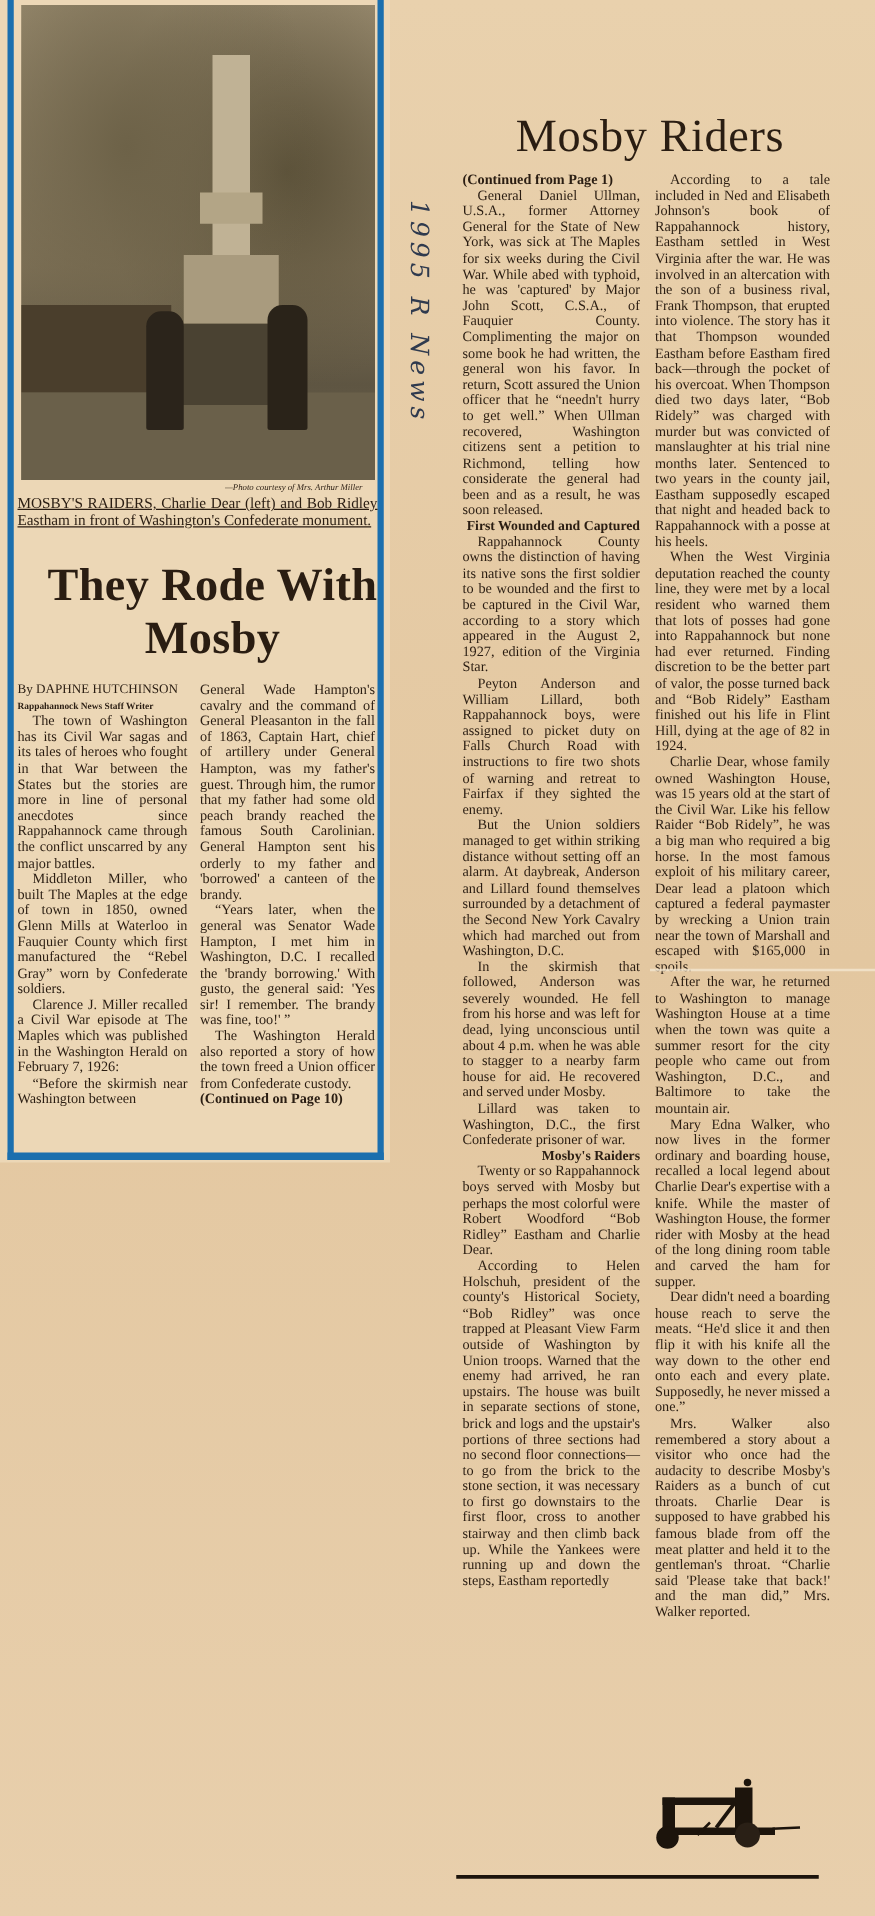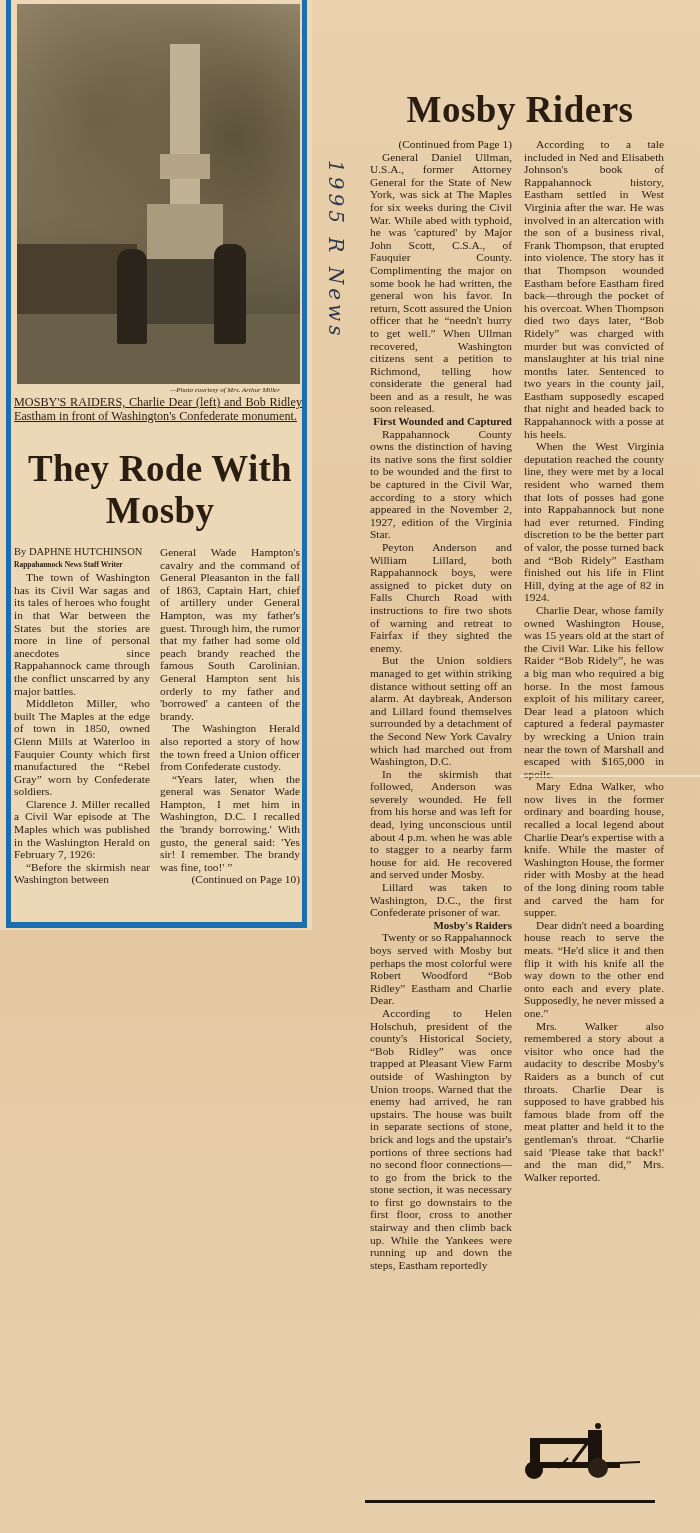--- a/index.html
+++ b/index.html
@@ -16,31 +16,31 @@
     linear-gradient(180deg,#9a8c70 0%,#7f7258 55%,#5e5542 80%,#6e6450 100%);
     overflow:hidden;}
   .photo .monument-shaft{position:absolute;left:153px;top:40px;width:30px;height:160px;background:#c0b295;}
   .photo .monument-cap{position:absolute;left:143px;top:150px;width:50px;height:25px;background:#b3a586;}
   .photo .monument-base{position:absolute;left:130px;top:200px;width:76px;height:55px;background:#a99b7e;}
   .photo .monument-plinth{position:absolute;left:120px;top:255px;width:96px;height:65px;background:#4a4232;}
   .photo .house{position:absolute;left:0;top:240px;width:120px;height:70px;background:#4a3e2c;}
   .photo .man1{position:absolute;left:100px;top:245px;width:30px;height:95px;background:#2b241b;border-radius:12px 12px 2px 2px;}
   .photo .man2{position:absolute;left:197px;top:240px;width:32px;height:100px;background:#2a2319;border-radius:12px 12px 2px 2px;}
   .photo .ground{position:absolute;left:0;top:310px;width:283px;height:70px;background:#6a604a;}
-  .photo-credit{position:absolute;left:170px;top:386px;width:130px;font-size:7px;text-align:left;font-style:italic;}
+  .photo-credit{position:absolute;left:170px;top:386px;width:130px;font-size:7px;text-align:center;font-style:italic;}
   .caption{position:absolute;left:14px;top:396px;width:288px;font-size:12.2px;line-height:13.5px;text-align:justify;text-decoration:underline;}
-  .headline-left{position:absolute;left:16px;top:448px;width:288px;text-align:center;font-size:37px;line-height:42px;font-weight:bold;letter-spacing:0.3px;}
+  .headline-left{position:absolute;left:26px;top:448px;width:288px;text-align:center;font-size:37px;line-height:42px;font-weight:bold;letter-spacing:0.3px;}
   .col{position:absolute;font-size:11.4px;line-height:12.6px;text-align:justify;hyphens:none;}
   .col p{margin:0;text-indent:12px;}
   .byline{font-weight:normal;font-size:10.5px;margin:0;text-indent:0 !important;}
   .byline-sub{font-weight:bold;font-size:7.5px;margin:0 0 3px 0;text-indent:0 !important;}
-  .cont{text-align:right;text-indent:0 !important;}
+  .cont{text-align:left;text-indent:0 !important;font-weight:bold;}
   .subhead{text-align:right;font-weight:bold;font-size:11px;line-height:12.6px;margin:4px 0 1px 0;text-indent:0 !important;}
   .handwriting{position:absolute;left:318px;top:160px;width:30px;height:250px;writing-mode:vertical-rl;font-family:"DejaVu Serif",serif;font-style:italic;font-size:20px;color:#2f3a4e;letter-spacing:4px;}
-  .headline-right{position:absolute;left:370px;top:88px;width:300px;text-align:center;font-size:37px;font-weight:bold;line-height:44px;letter-spacing:0.5px;}
+  .headline-right{position:absolute;left:370px;top:88px;width:300px;text-align:center;font-size:37px;font-weight:normal;line-height:44px;letter-spacing:0.5px;}
   .fold-line{position:absolute;left:520px;top:775px;width:180px;height:2px;background:#f3e6d0;opacity:.8;}
   .watermark{position:absolute;left:260px;top:610px;width:140px;height:180px;opacity:.25;font-size:34px;color:#fff;}
   .drawing{position:absolute;left:518px;top:1418px;width:130px;height:70px;}
   .rule{position:absolute;left:365px;top:1500px;width:290px;height:3px;background:#1c140c;}
 </style>
 </head>
 <body>
 
 <div class="bg-page"></div>
 
@@ -68,49 +68,50 @@
   <p class="byline">By DAPHNE HUTCHINSON</p>
   <p class="byline-sub">Rappahannock News Staff Writer</p>
   <p>The town of Washington has its Civil War sagas and its tales of heroes who fought in that War between the States but the stories are more in line of personal anecdotes since Rappahannock came through the conflict unscarred by any major battles.</p>
   <p>Middleton Miller, who built The Maples at the edge of town in 1850, owned Glenn Mills at Waterloo in Fauquier County which first manufactured the “Rebel Gray” worn by Confederate soldiers.</p>
   <p>Clarence J. Miller recalled a Civil War episode at The Maples which was published in the Washington Herald on February 7, 1926:</p>
   <p>“Before the skirmish near Washington between</p>
 </div>
 
 <div class="col" style="left:160px;top:546px;width:140px;">
   <p style="text-indent:0">General Wade Hampton's cavalry and the command of General Pleasanton in the fall of 1863, Captain Hart, chief of artillery under General Hampton, was my father's guest. Through him, the rumor that my father had some old peach brandy reached the famous South Carolinian. General Hampton sent his orderly to my father and 'borrowed' a canteen of the brandy.</p>
+  <p>“Years later, when the general was Senator Wade Hampton, I met him in Washington, D.C. I recalled the 'brandy borrowing.' With gusto, the general said: 'Yes sir! I remember. The brandy was fine, too!' ”</p>
   <p>The Washington Herald also reported a story of how the town freed a Union officer from Confederate custody.</p>
-  <p>“Years later, when the general was Senator Wade Hampton, I met him in Washington, D.C. I recalled the 'brandy borrowing.' With gusto, the general said: 'Yes sir! I remember. The brandy was fine, too!' ”</p>
   <p class="cont">(Continued on Page 10)</p>
 </div>
 
 <div class="handwriting">1995 R News</div>
 
 <div class="watermark"></div>
 
 <div class="headline-right">Mosby Riders</div>
 
 <div class="col" style="left:370px;top:138px;width:142px;">
   <p class="cont">(Continued from Page 1)</p>
   <p>General Daniel Ullman, U.S.A., former Attorney General for the State of New York, was sick at The Maples for six weeks during the Civil War. While abed with typhoid, he was 'captured' by Major John Scott, C.S.A., of Fauquier County. Complimenting the major on some book he had written, the general won his favor. In return, Scott assured the Union officer that he “needn't hurry to get well.” When Ullman recovered, Washington citizens sent a petition to Richmond, telling how considerate the general had been and as a result, he was soon released.</p>
   <p class="subhead">First Wounded and Captured</p>
-  <p>Rappahannock County owns the distinction of having its native sons the first soldier to be wounded and the first to be captured in the Civil War, according to a story which appeared in the November 2, 1927, edition of the Virginia Star.</p>
+  <p>Rappahannock County owns the distinction of having its native sons the first soldier to be wounded and the first to be captured in the Civil War, according to a story which appeared in the August 2, 1927, edition of the Virginia Star.</p>
   <p>Peyton Anderson and William Lillard, both Rappahannock boys, were assigned to picket duty on Falls Church Road with instructions to fire two shots of warning and retreat to Fairfax if they sighted the enemy.</p>
   <p>But the Union soldiers managed to get within striking distance without setting off an alarm. At daybreak, Anderson and Lillard found themselves surrounded by a detachment of the Second New York Cavalry which had marched out from Washington, D.C.</p>
   <p>In the skirmish that followed, Anderson was severely wounded. He fell from his horse and was left for dead, lying unconscious until about 4 p.m. when he was able to stagger to a nearby farm house for aid. He recovered and served under Mosby.</p>
   <p>Lillard was taken to Washington, D.C., the first Confederate prisoner of war.</p>
   <p class="subhead">Mosby's Raiders</p>
   <p>Twenty or so Rappahannock boys served with Mosby but perhaps the most colorful were Robert Woodford “Bob Ridley” Eastham and Charlie Dear.</p>
   <p>According to Helen Holschuh, president of the county's Historical Society, “Bob Ridley” was once trapped at Pleasant View Farm outside of Washington by Union troops. Warned that the enemy had arrived, he ran upstairs. The house was built in separate sections of stone, brick and logs and the upstair's portions of three sections had no second floor connections—to go from the brick to the stone section, it was necessary to first go downstairs to the first floor, cross to another stairway and then climb back up. While the Yankees were running up and down the steps, Eastham reportedly</p>
 </div>
 
 <div class="col" style="left:524px;top:138px;width:140px;">
   <p>According to a tale included in Ned and Elisabeth Johnson's book of Rappahannock history, Eastham settled in West Virginia after the war. He was involved in an altercation with the son of a business rival, Frank Thompson, that erupted into violence. The story has it that Thompson wounded Eastham before Eastham fired back—through the pocket of his overcoat. When Thompson died two days later, “Bob Ridely” was charged with murder but was convicted of manslaughter at his trial nine months later. Sentenced to two years in the county jail, Eastham supposedly escaped that night and headed back to Rappahannock with a posse at his heels.</p>
   <p>When the West Virginia deputation reached the county line, they were met by a local resident who warned them that lots of posses had gone into Rappahannock but none had ever returned. Finding discretion to be the better part of valor, the posse turned back and “Bob Ridely” Eastham finished out his life in Flint Hill, dying at the age of 82 in 1924.</p>
   <p>Charlie Dear, whose family owned Washington House, was 15 years old at the start of the Civil War. Like his fellow Raider “Bob Ridely”, he was a big man who required a big horse. In the most famous exploit of his military career, Dear lead a platoon which captured a federal paymaster by wrecking a Union train near the town of Marshall and escaped with $165,000 in spoils.</p>
+  <p>After the war, he returned to Washington to manage Washington House at a time when the town was quite a summer resort for the city people who came out from Washington, D.C., and Baltimore to take the mountain air.</p>
   <p>Mary Edna Walker, who now lives in the former ordinary and boarding house, recalled a local legend about Charlie Dear's expertise with a knife. While the master of Washington House, the former rider with Mosby at the head of the long dining room table and carved the ham for supper.</p>
   <p>Dear didn't need a boarding house reach to serve the meats. “He'd slice it and then flip it with his knife all the way down to the other end onto each and every plate. Supposedly, he never missed a one.”</p>
   <p>Mrs. Walker also remembered a story about a visitor who once had the audacity to describe Mosby's Raiders as a bunch of cut throats. Charlie Dear is supposed to have grabbed his famous blade from off the meat platter and held it to the gentleman's throat. “Charlie said 'Please take that back!' and the man did,” Mrs. Walker reported.</p>
 </div>
 
 <div class="fold-line"></div>
 
 <svg class="drawing" viewBox="0 0 130 70">
   <rect x="12" y="20" width="70" height="6" fill="#1c140c"></rect>
   <rect x="12" y="44" width="90" height="6" fill="#1c140c"></rect>

